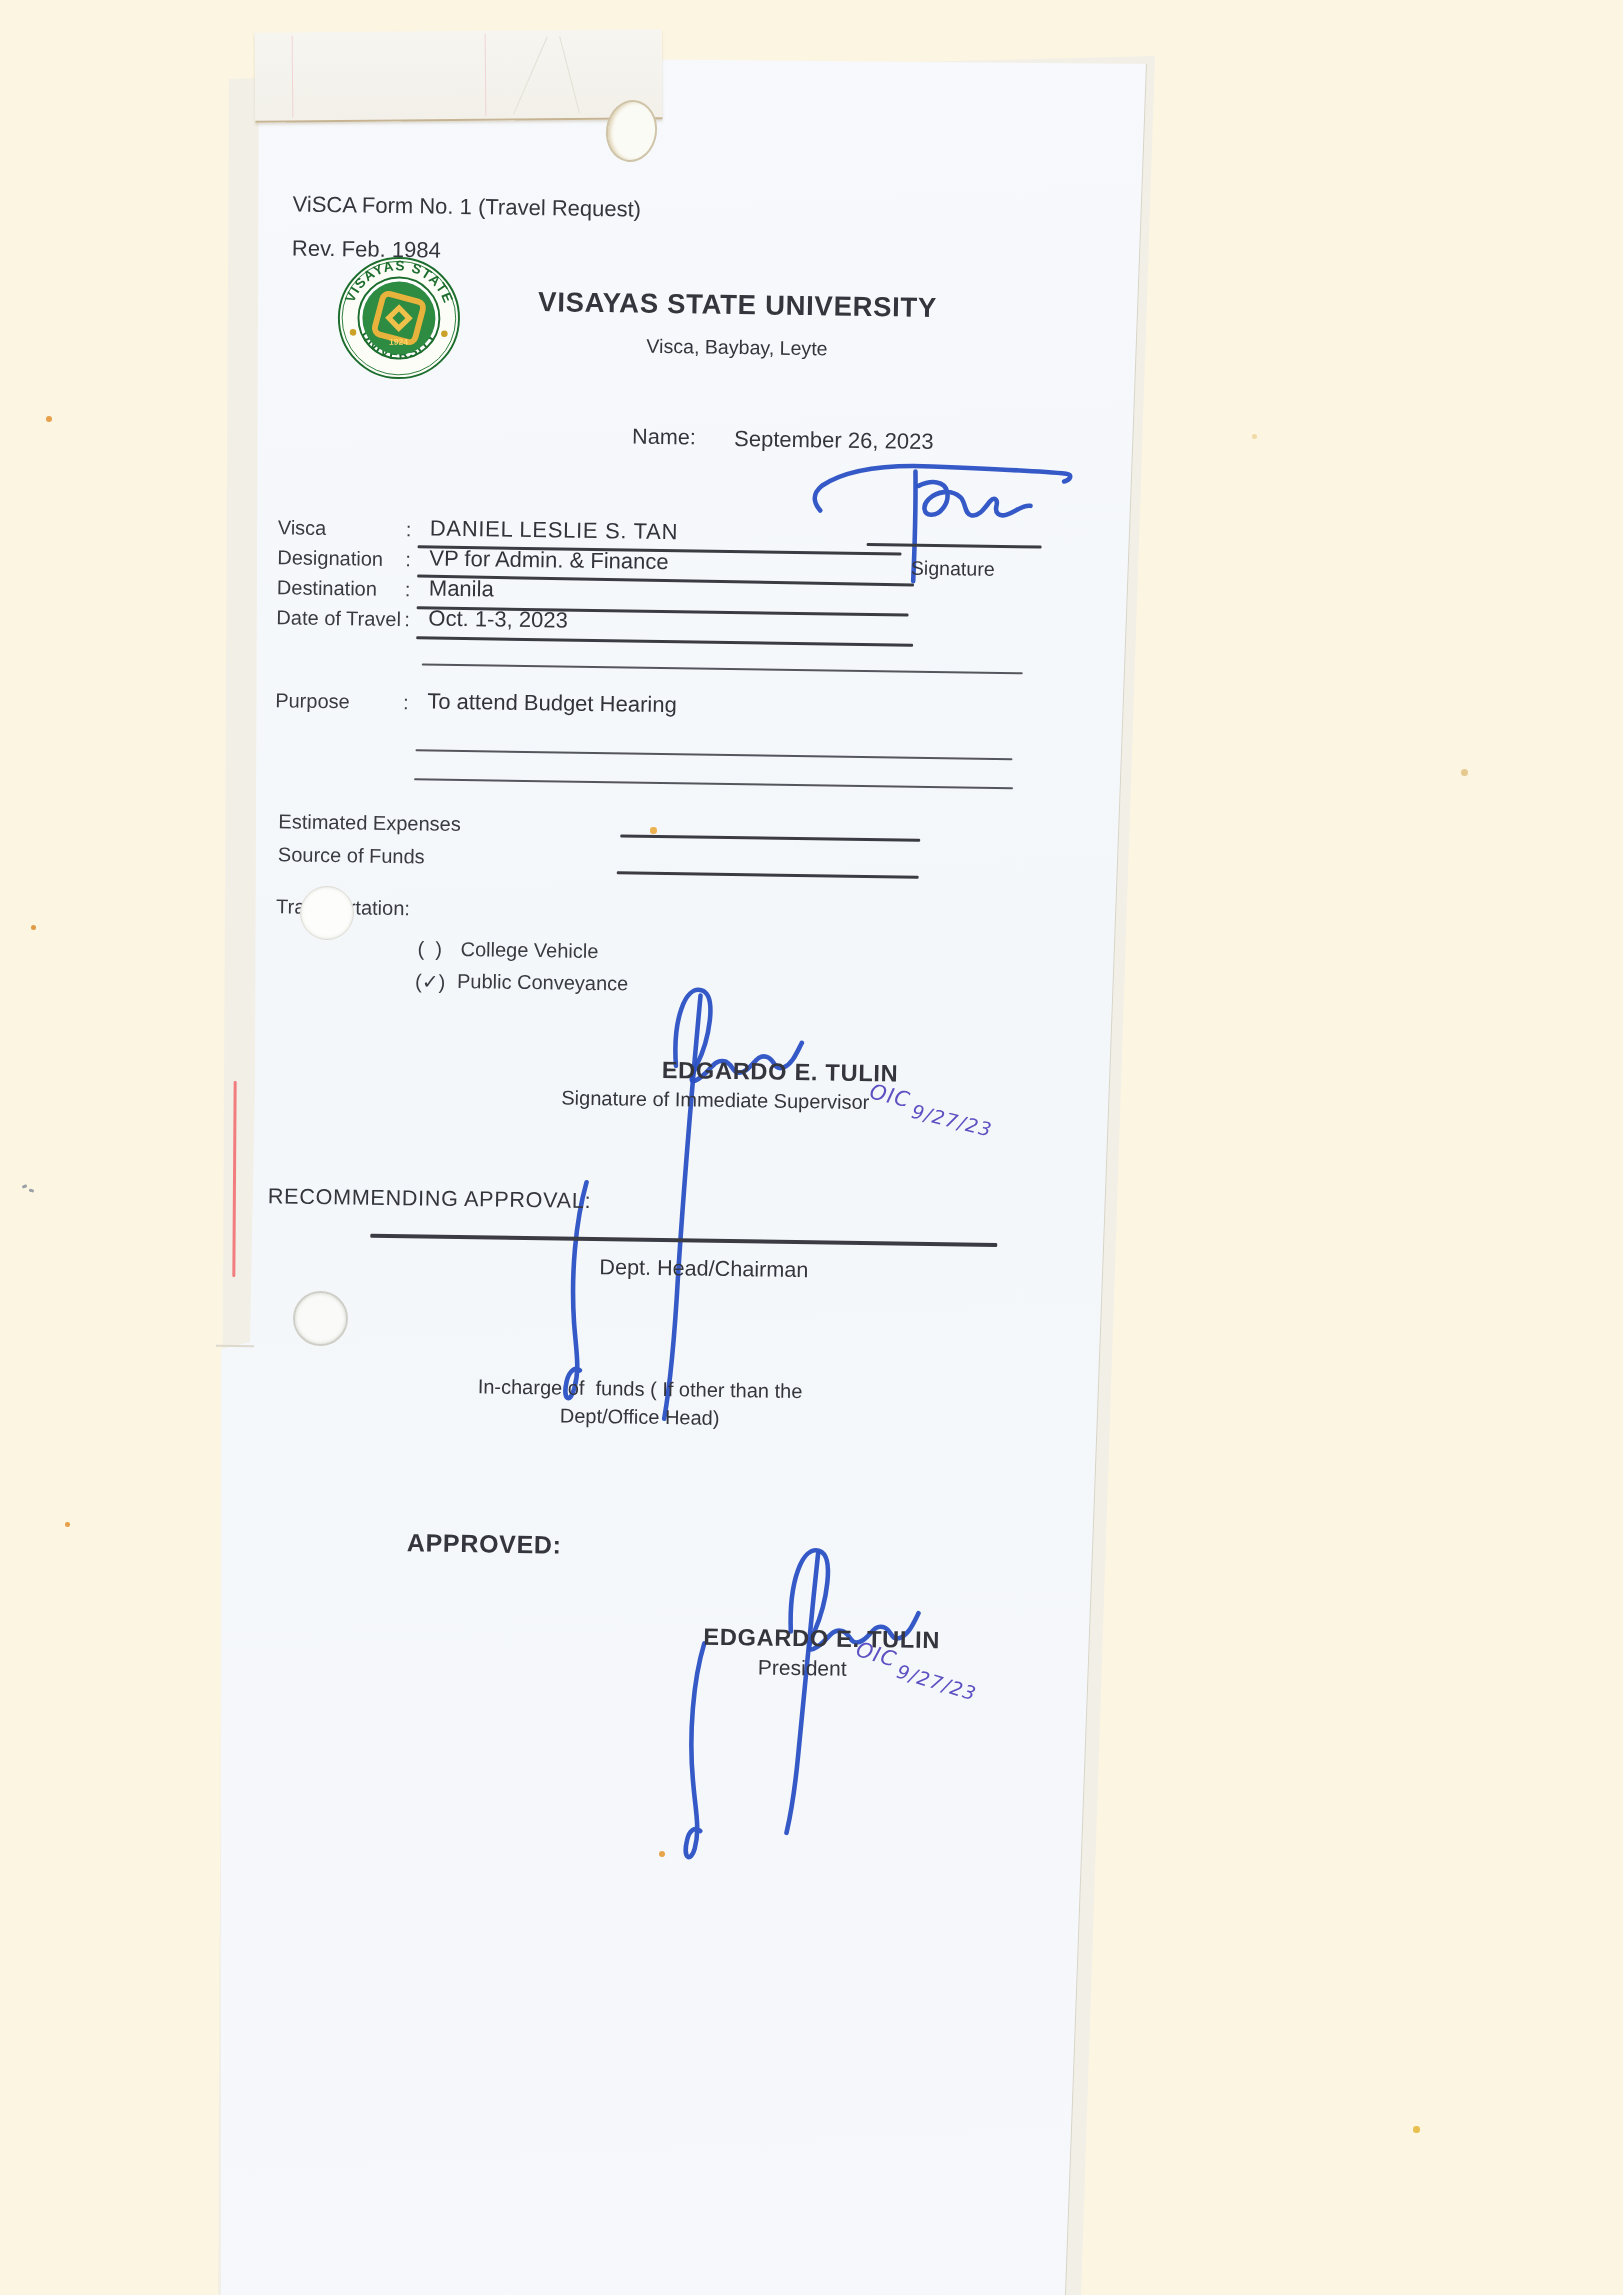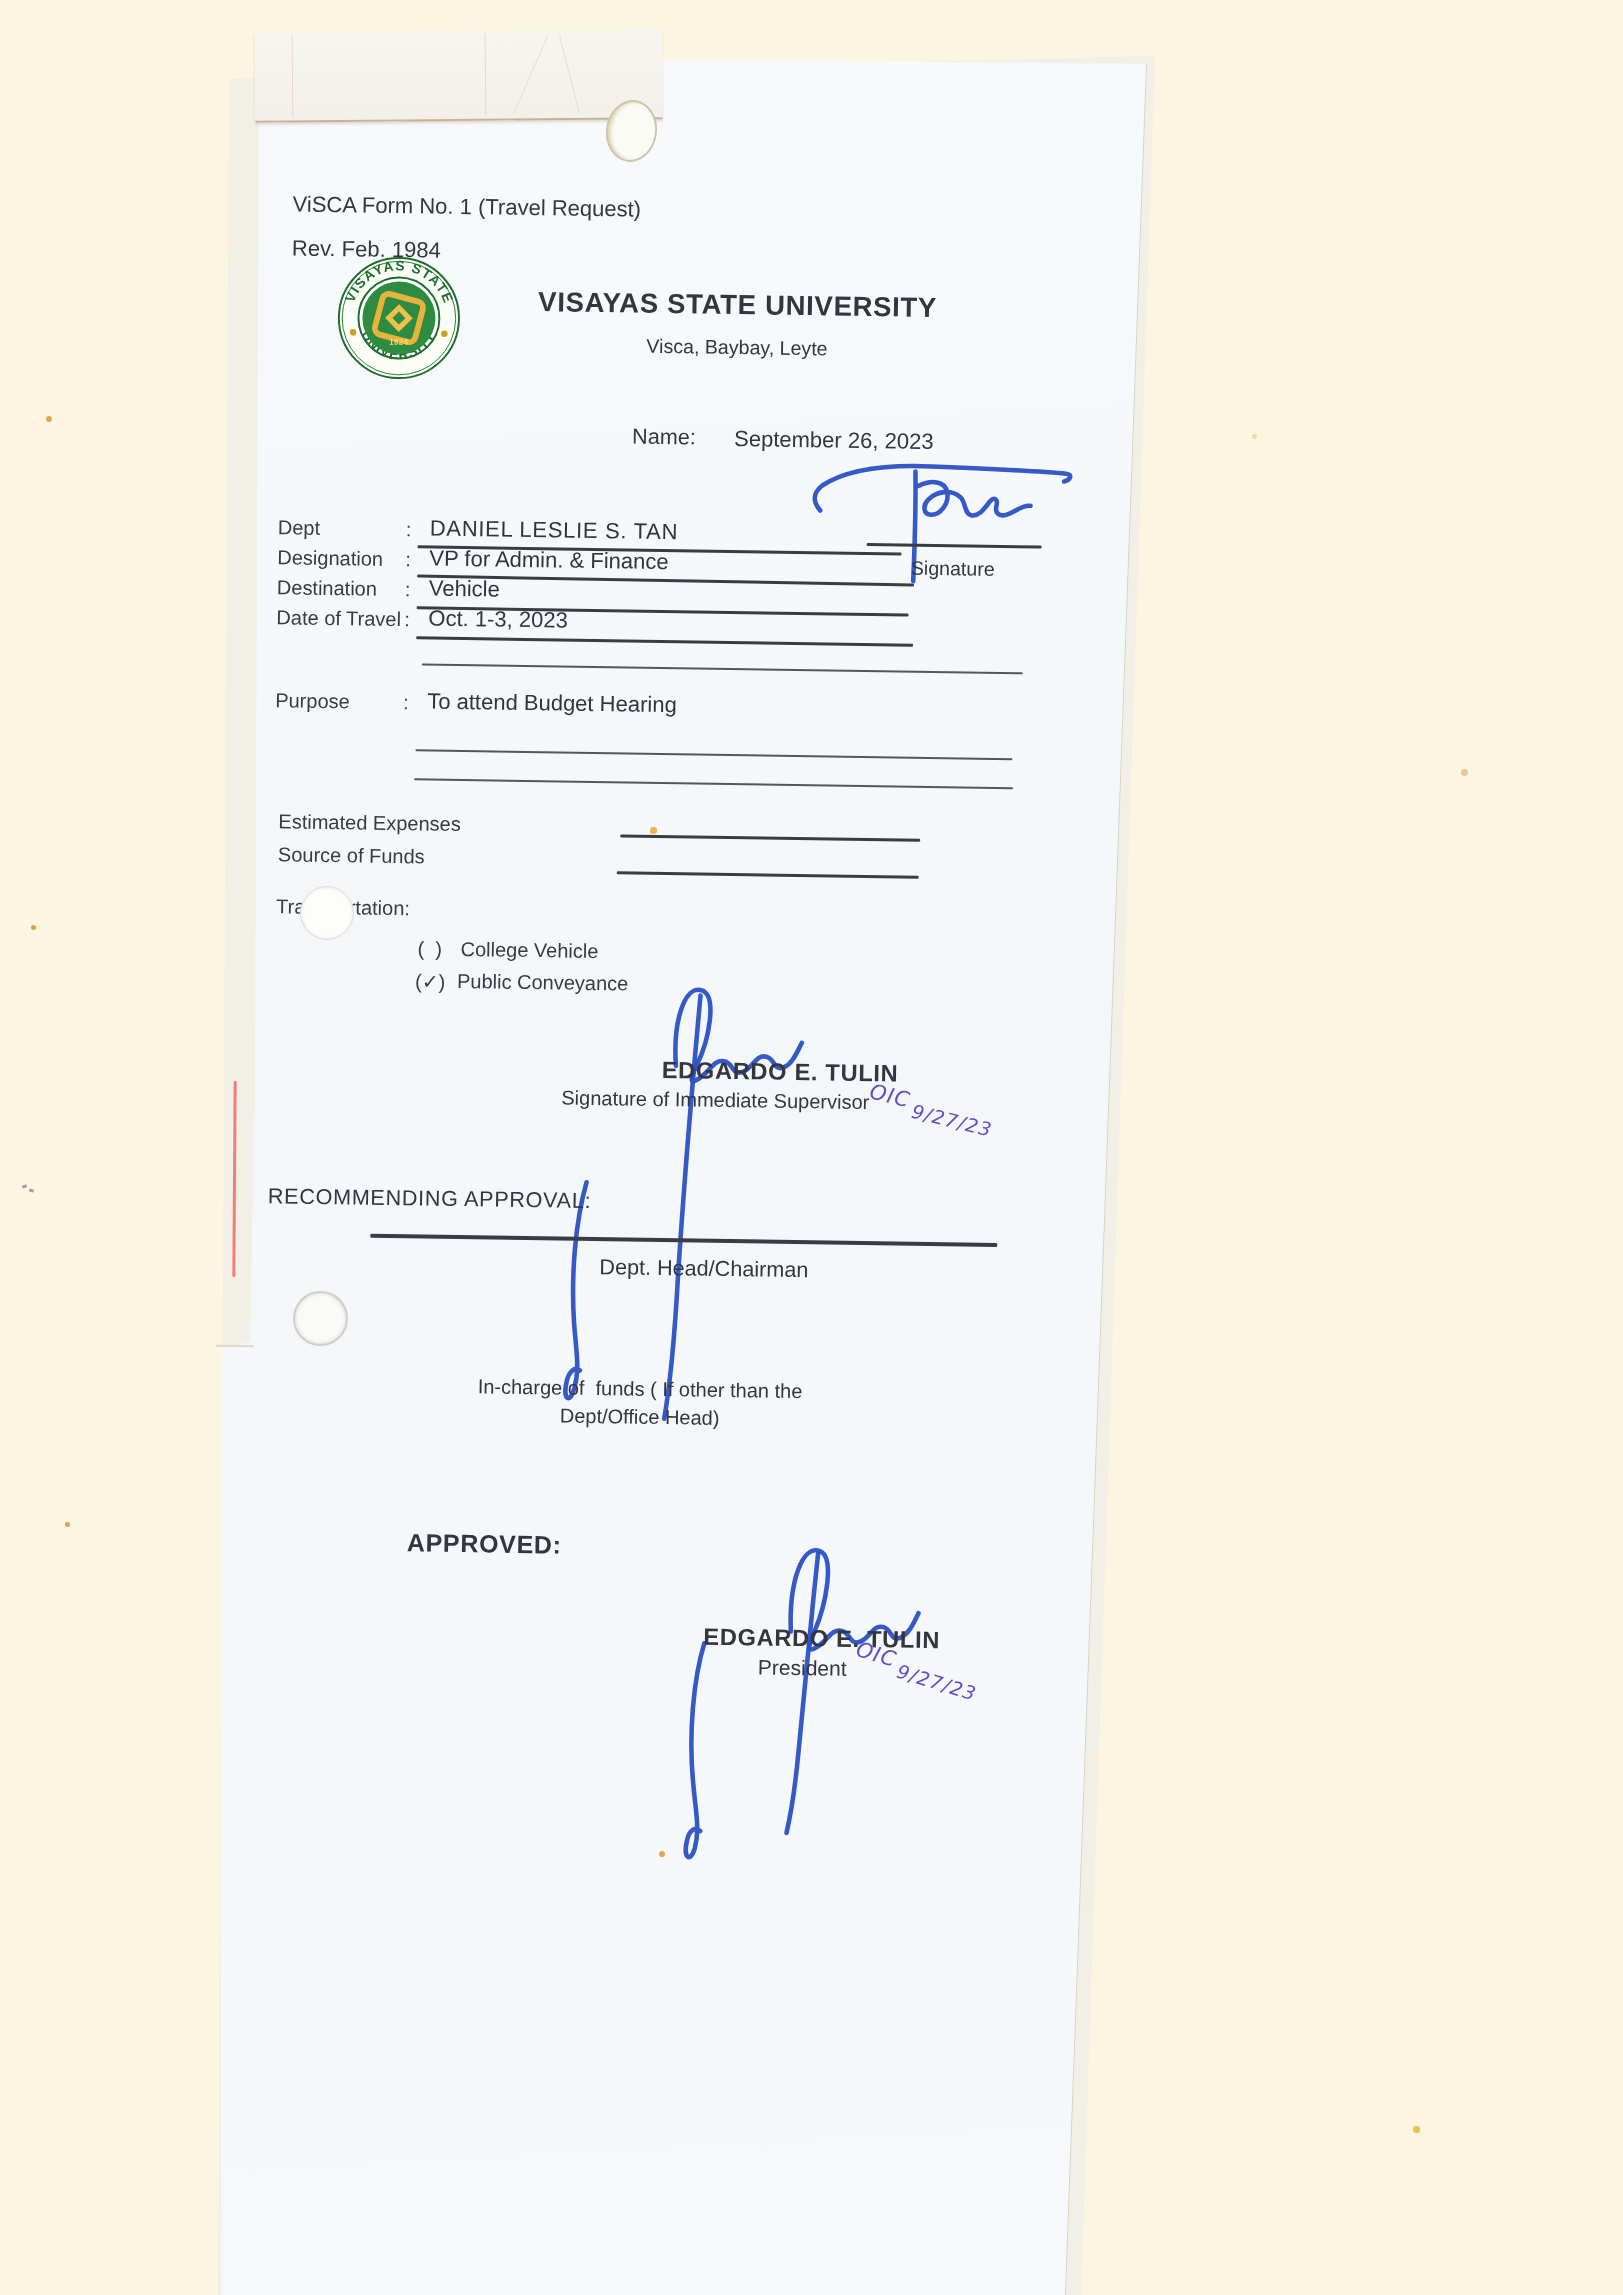--- a/index.html
+++ b/index.html
@@ -91,37 +91,37 @@
 
     <svg class="sig-svg" style="left:550px;top:273px;" width="271" height="124" viewBox="0 0 415 190">
       <path d="M20,80 C8,66 8,54 22,42 C60,16 120,8 190,10 C270,12 350,14 396,18 C406,19 403,27 393,30"></path>
       <path d="M165,18 C166,60 166,120 164,186"></path>
       <path d="M170,40 C190,30 210,32 214,48 C218,66 204,84 190,84 C178,84 176,70 186,60 C198,48 220,44 234,56 C244,65 240,82 252,84 C264,86 272,72 280,62 C286,55 292,58 290,68 C287,80 294,86 306,82 C320,77 330,66 342,68"></path>
     </svg>
     <div class="rule" style="left:610px;top:357px;width:175px;height:3.3px;"></div>
     <div class="t center fs30" style="left:608px;top:370px;width:177px;">Signature</div>
 
     <div class="abs" style="left:21px;top:339px;width:785px;">
-      <span class="t label" style="left:0;top:0;">Dept</span>
+      <span class="t label" style="left:0;top:0;">Visca</span>
       <span class="t label" style="left:128px;top:0;">:</span>
       <span class="t value" style="left:152px;top:-2.6px;letter-spacing:0.7px;">DANIEL LESLIE S. TAN</span>
     </div>
     <div class="rule" style="left:161px;top:366px;width:484px;height:3.3px;"></div>
 
     <div class="abs" style="left:21px;top:369px;width:785px;">
       <span class="t label" style="left:0;top:0;">Designation</span>
       <span class="t label" style="left:128px;top:0;">:</span>
       <span class="t value" style="left:152px;top:-2.6px;">VP for Admin. &amp; Finance</span>
     </div>
     <div class="rule" style="left:161px;top:396px;width:497px;transform:rotate(.2deg);"></div>
 
     <div class="abs" style="left:21px;top:399px;width:785px;">
       <span class="t label" style="left:0;top:0;">Destination</span>
       <span class="t label" style="left:128px;top:0;">:</span>
-      <span class="t value" style="left:152px;top:-2.6px;">Vehicle</span>
+      <span class="t value" style="left:152px;top:-2.6px;">Manila</span>
     </div>
     <div class="rule" style="left:161px;top:427px;width:492px;"></div>
 
     <div class="abs" style="left:21px;top:429px;width:785px;">
       <span class="t label" style="left:0;top:0;">Date of Travel</span>
       <span class="t label" style="left:128px;top:0;">:</span>
       <span class="t value" style="left:152px;top:-2.6px;">Oct. 1-3, 2023</span>
     </div>
     <div class="rule" style="left:161px;top:457px;width:497px;"></div>
     <div class="rule thin" style="left:167px;top:484px;width:601px;"></div>

